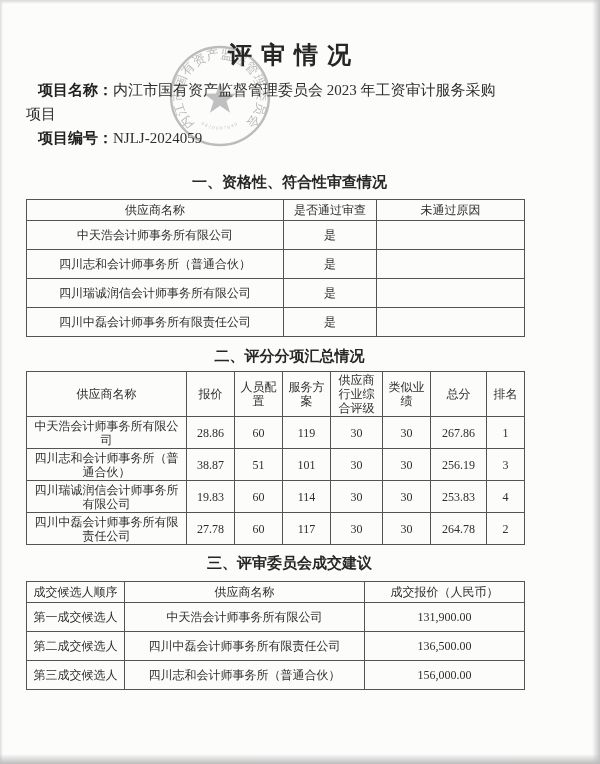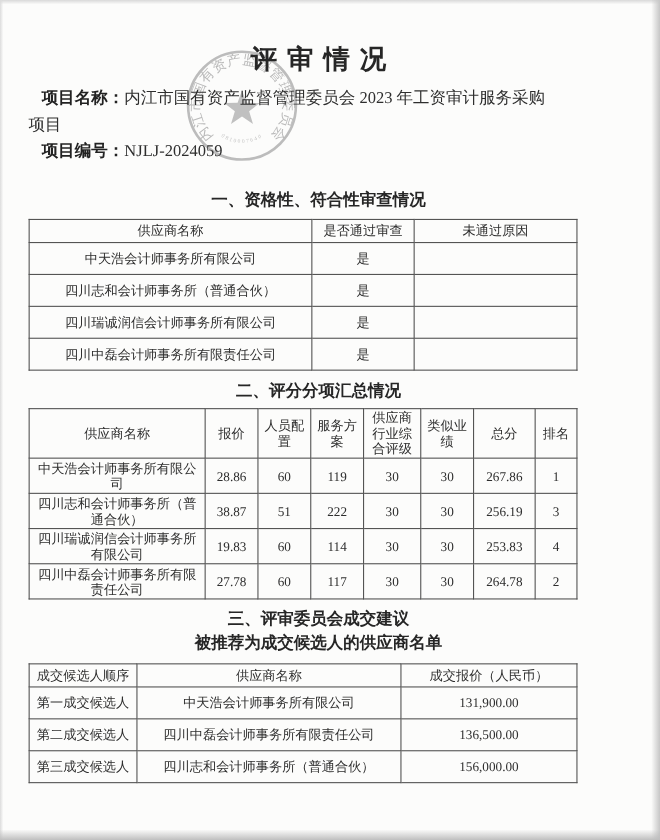--- a/index.html
+++ b/index.html
@@ -182,21 +182,21 @@
         <td>119</td>
         <td>30</td>
         <td>30</td>
         <td>267.86</td>
         <td>1</td>
       </tr>
       <tr>
         <td>四川志和会计师事务所（普通合伙）</td>
         <td>38.87</td>
         <td>51</td>
-        <td>222</td>
+        <td>101</td>
         <td>30</td>
         <td>30</td>
         <td>256.19</td>
         <td>3</td>
       </tr>
       <tr>
         <td>四川瑞诚润信会计师事务所有限公司</td>
         <td>19.83</td>
         <td>60</td>
         <td>114</td>
@@ -212,21 +212,20 @@
         <td>117</td>
         <td>30</td>
         <td>30</td>
         <td>264.78</td>
         <td>2</td>
       </tr>
     </tbody>
       </table>
 
     <div class="sec-title sec3">三、评审委员会成交建议</div>
-    <div class="sec-title sec3-sub">被推荐为成交候选人的供应商名单</div>
 
     <table class="t3">
       <colgroup>
           <col style="width:98px">
           <col style="width:240px">
           <col style="width:160px">
         </colgroup>
       <tbody>
           <tr>
         <th>成交候选人顺序</th>

